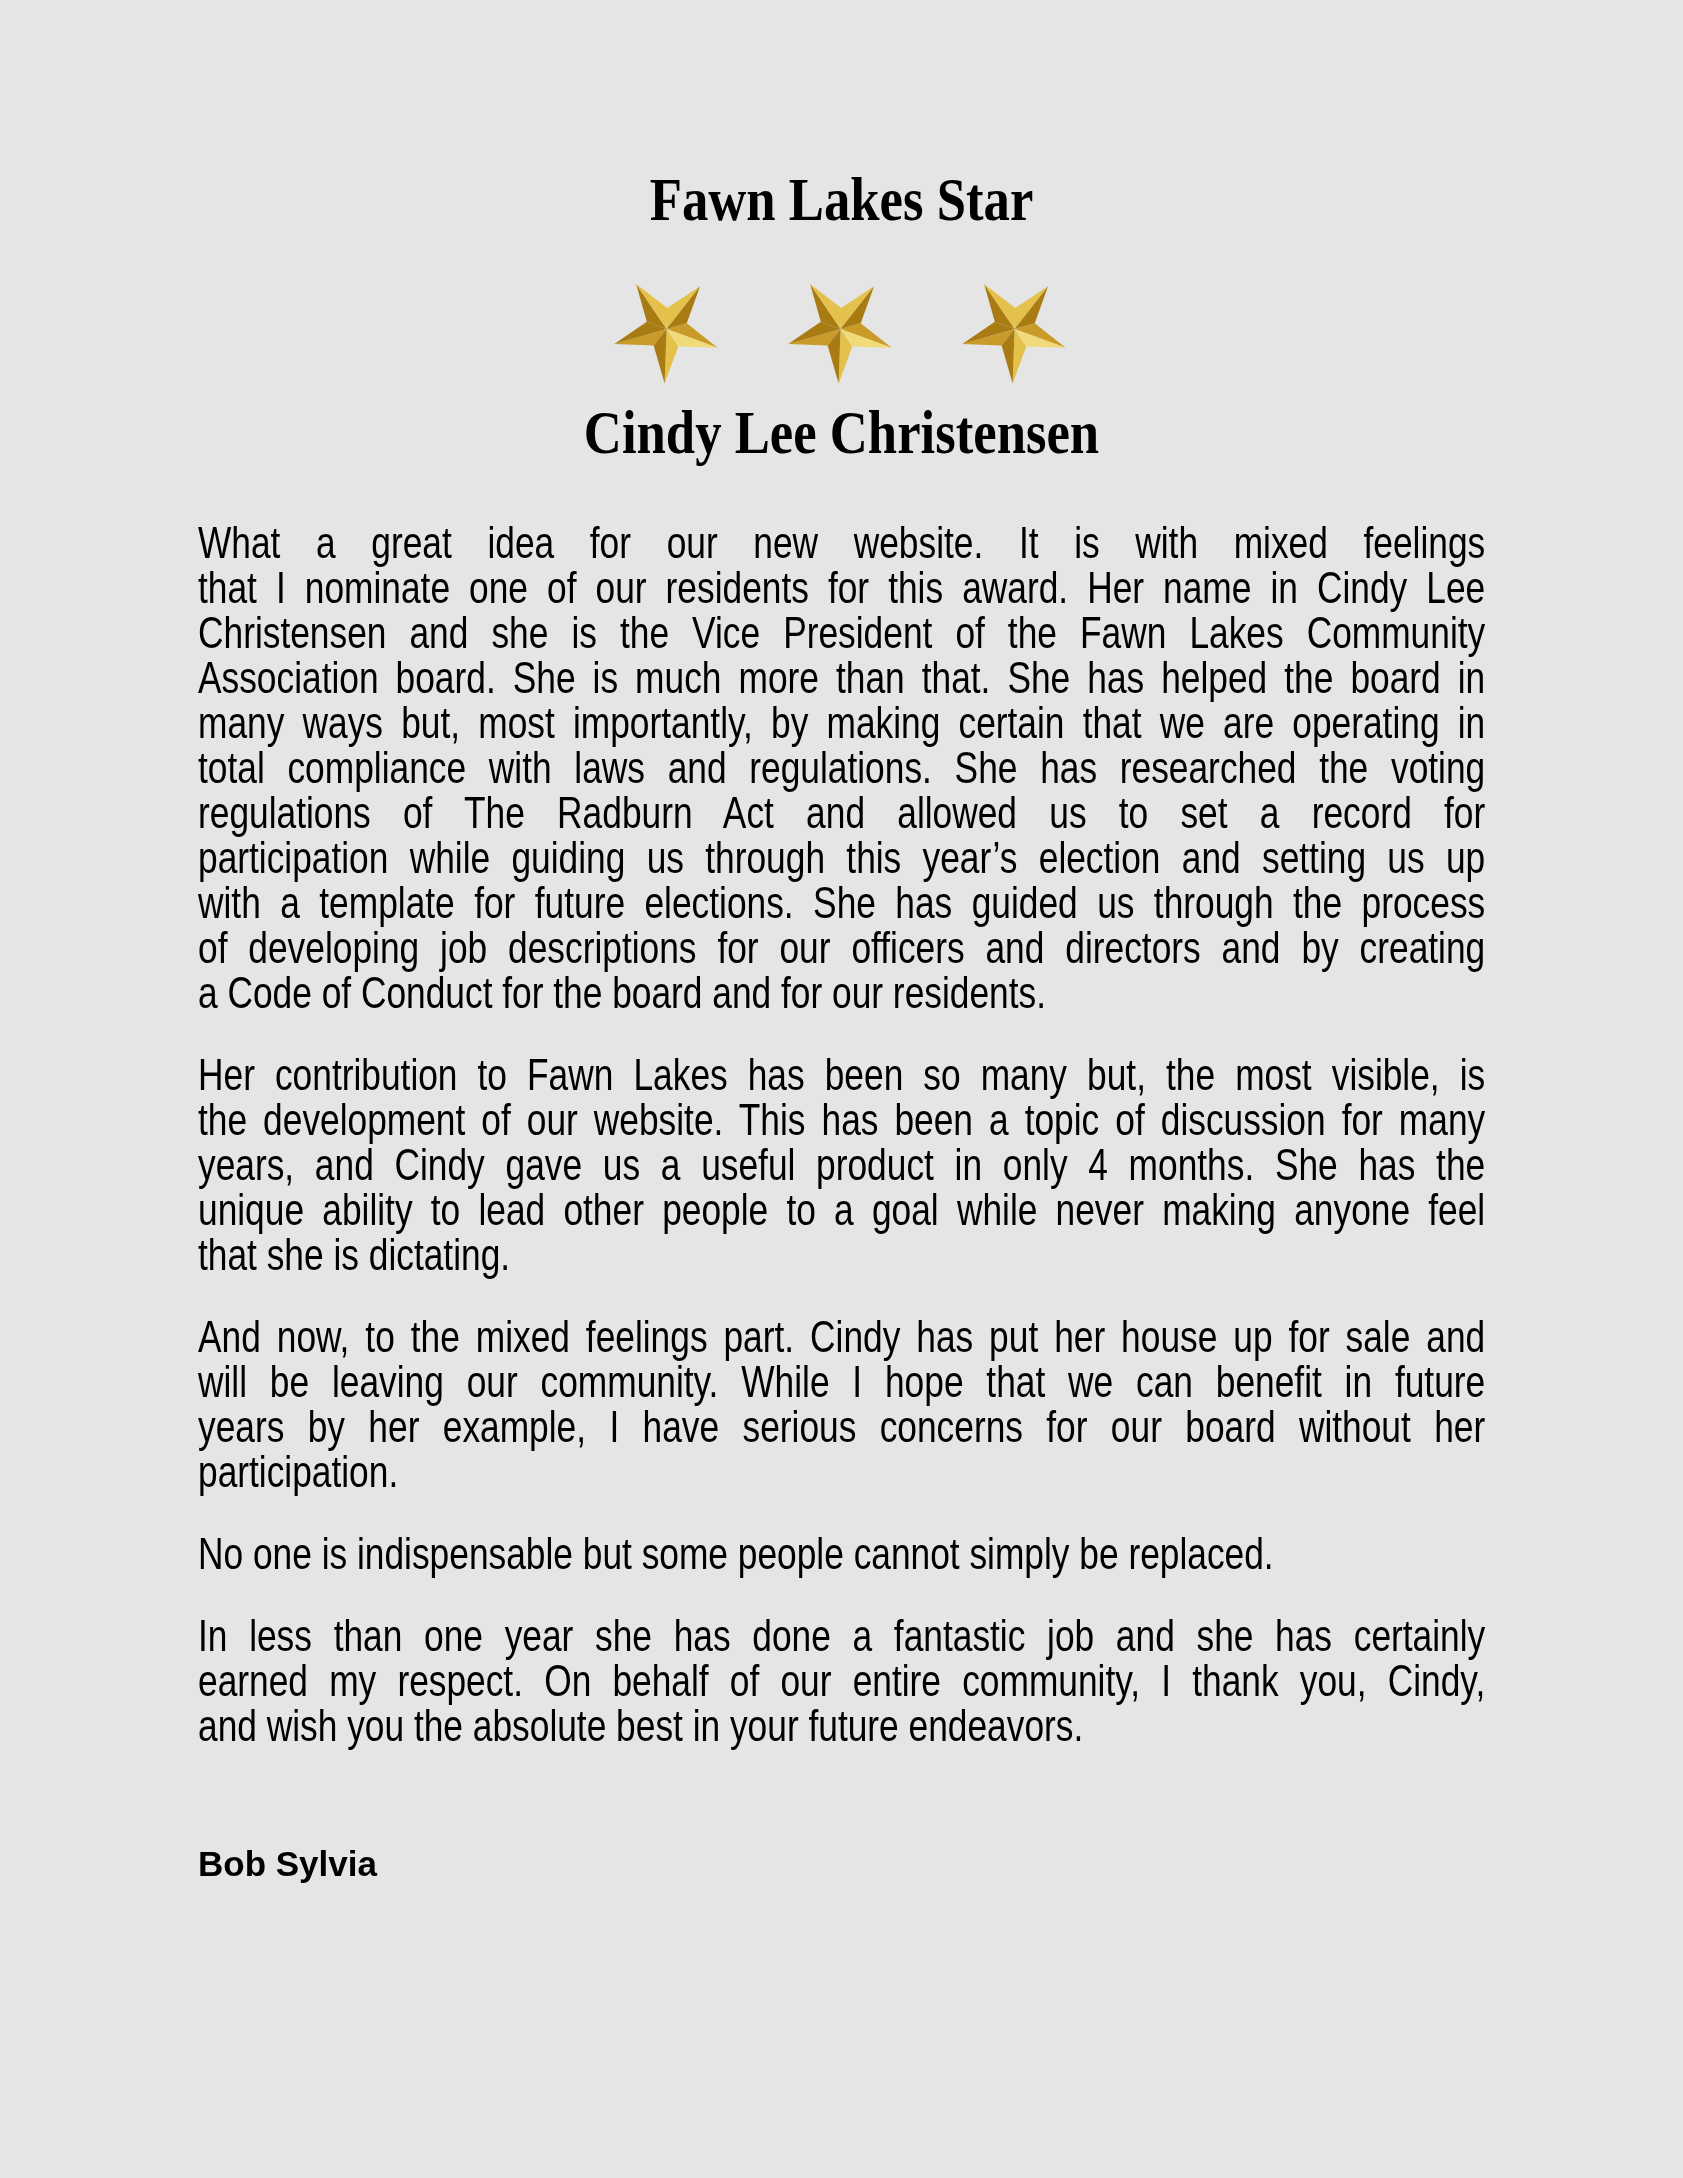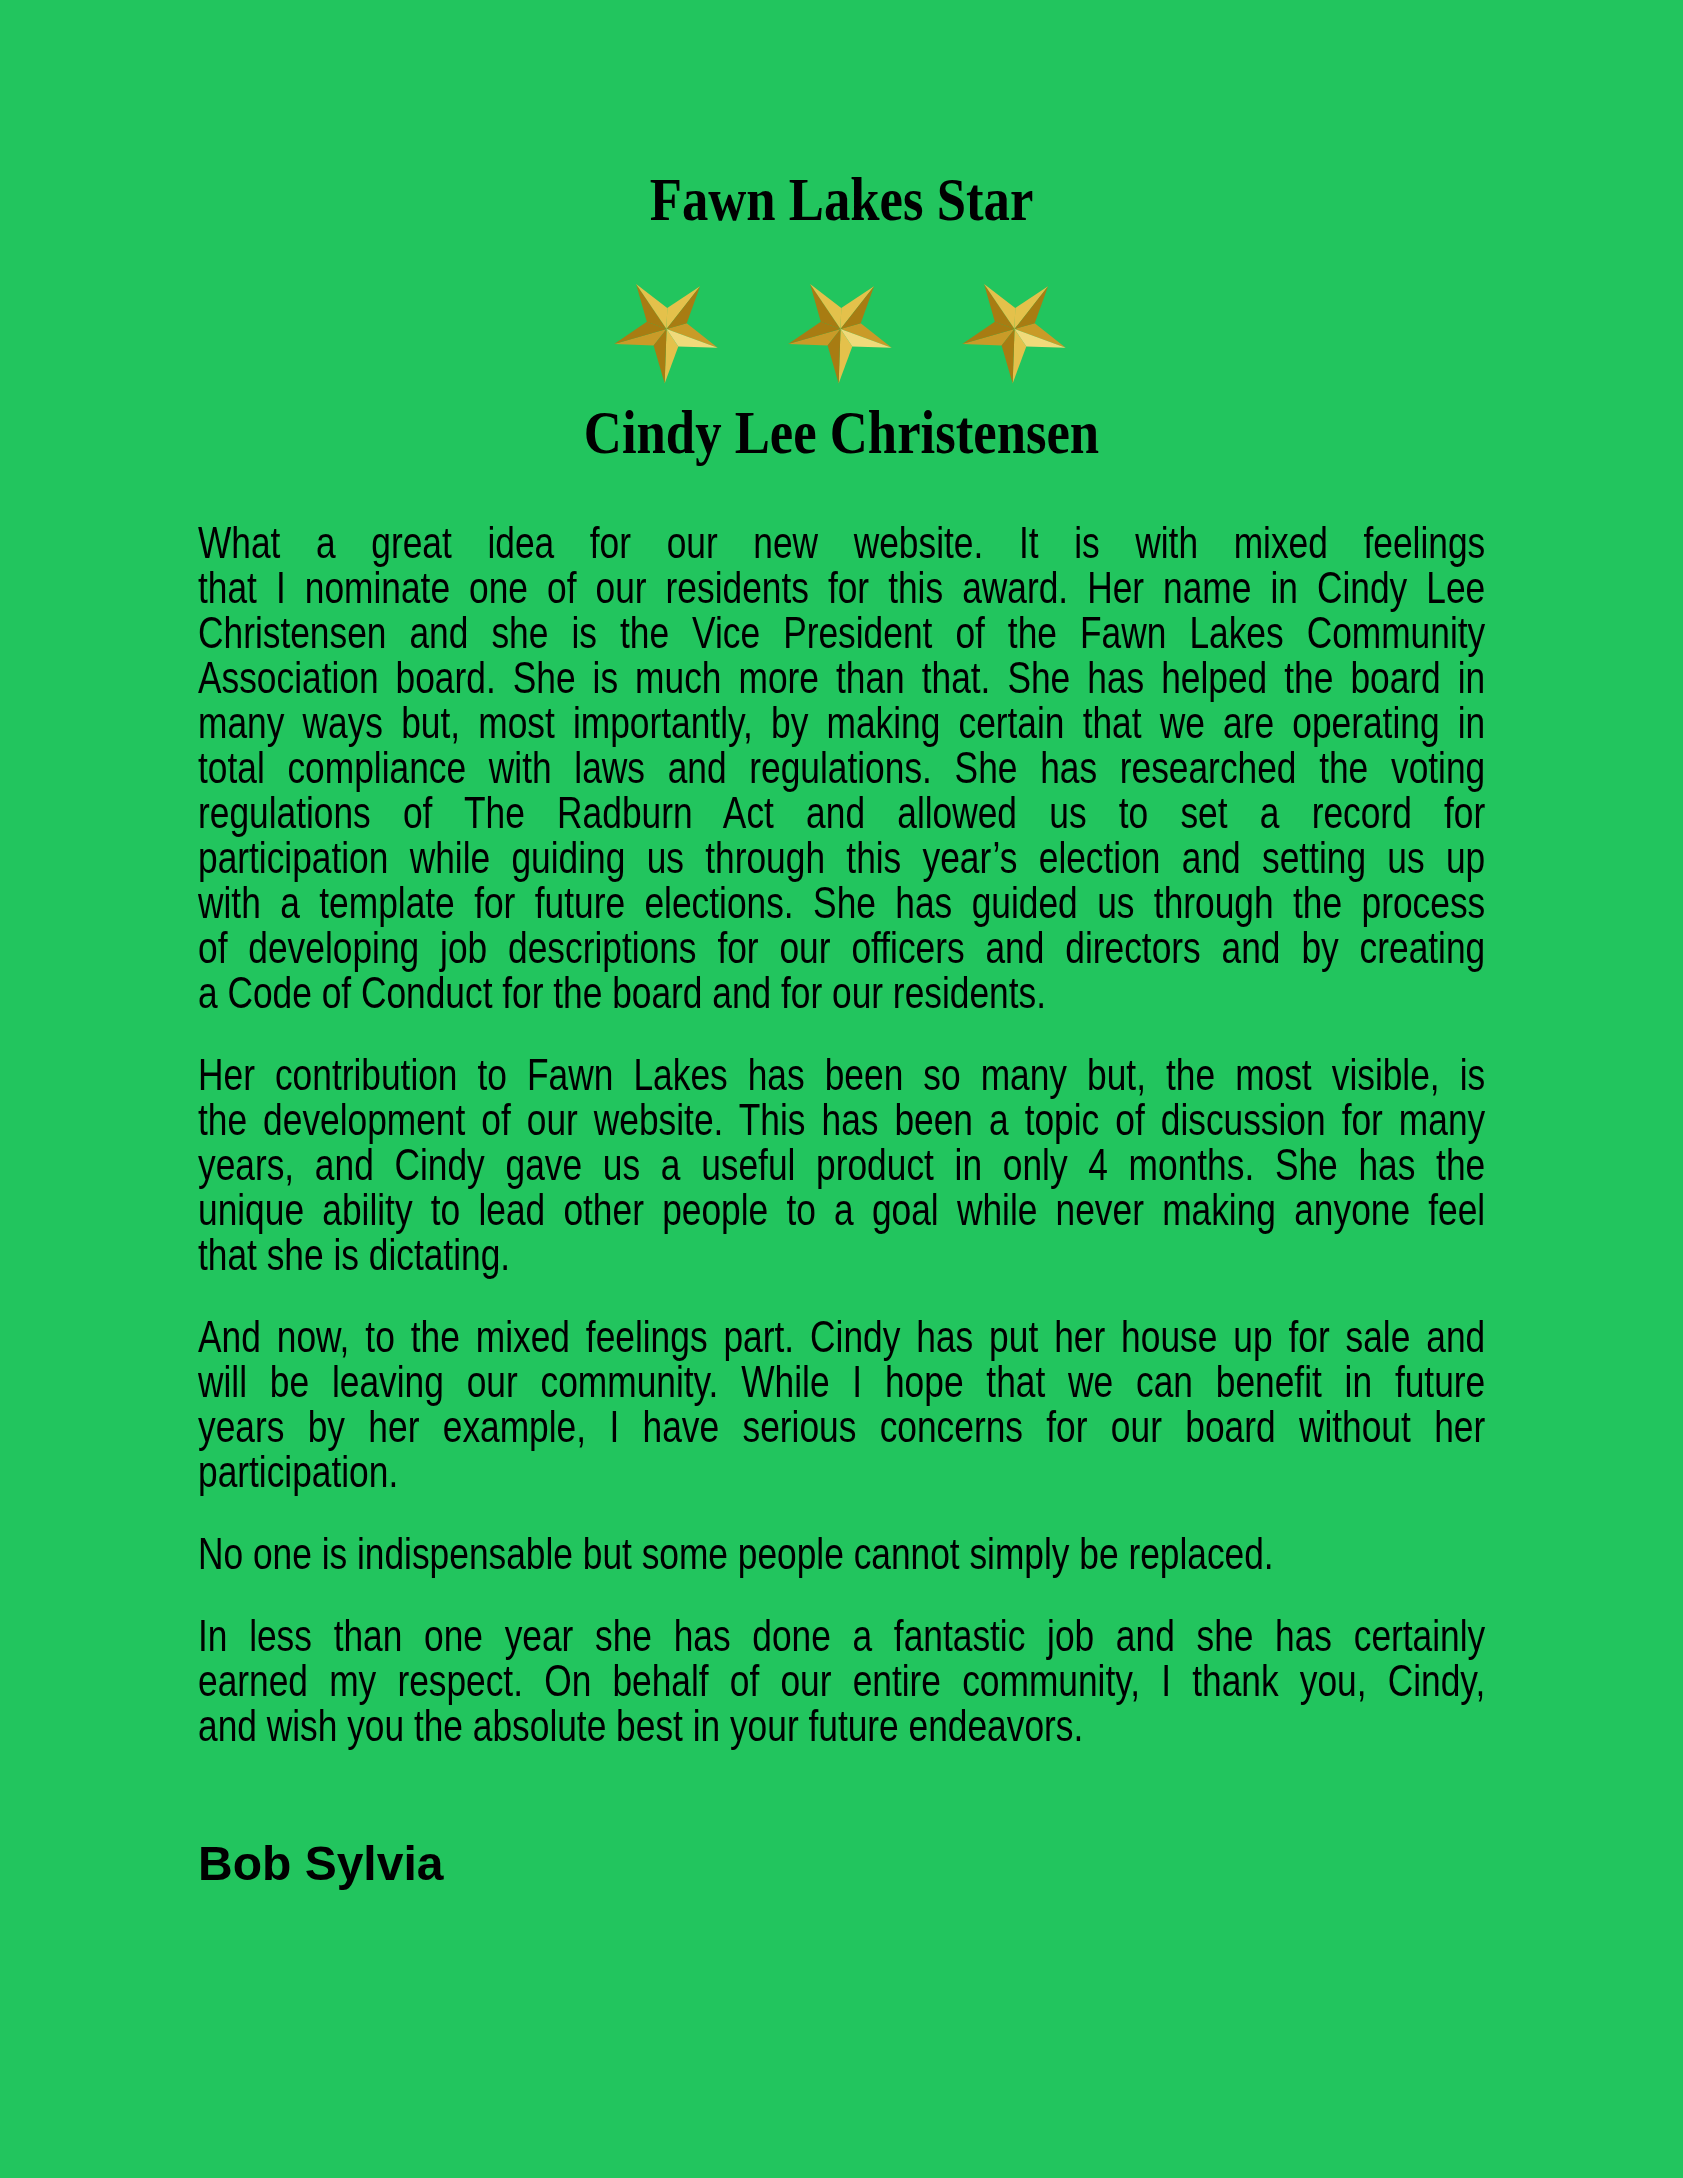--- a/index.html
+++ b/index.html
@@ -4,21 +4,21 @@
 <style>
   html, body {
     margin: 0;
     padding: 0;
     background: #ffffff;
   }
   .page {
     position: relative;
     width: 1683px;
     height: 2178px;
-    background: #22c55e;
+    background: #e5e5e5;
     color: #000000;
     overflow: hidden;
   }
   .title, .recipient {
     font-family: "Liberation Serif", serif;
     font-weight: bold;
     font-size: 62px;
     line-height: 69px;
     text-align: center;
     margin: 0;
@@ -52,21 +52,21 @@
     text-align: justify;
     text-align-last: justify;
   }
   .para .line:last-child {
     text-align-last: left;
   }
   .signature {
     margin: 87px 8px 0 198px;
     font-family: "Liberation Sans", sans-serif;
     font-weight: bold;
-    font-size: 48px;
+    font-size: 35px;
     line-height: 57px;
   }
 </style>
 </head>
 <body>
 
 <div class="page">
 
   <h1 class="title">Fawn Lakes Star</h1>
 

